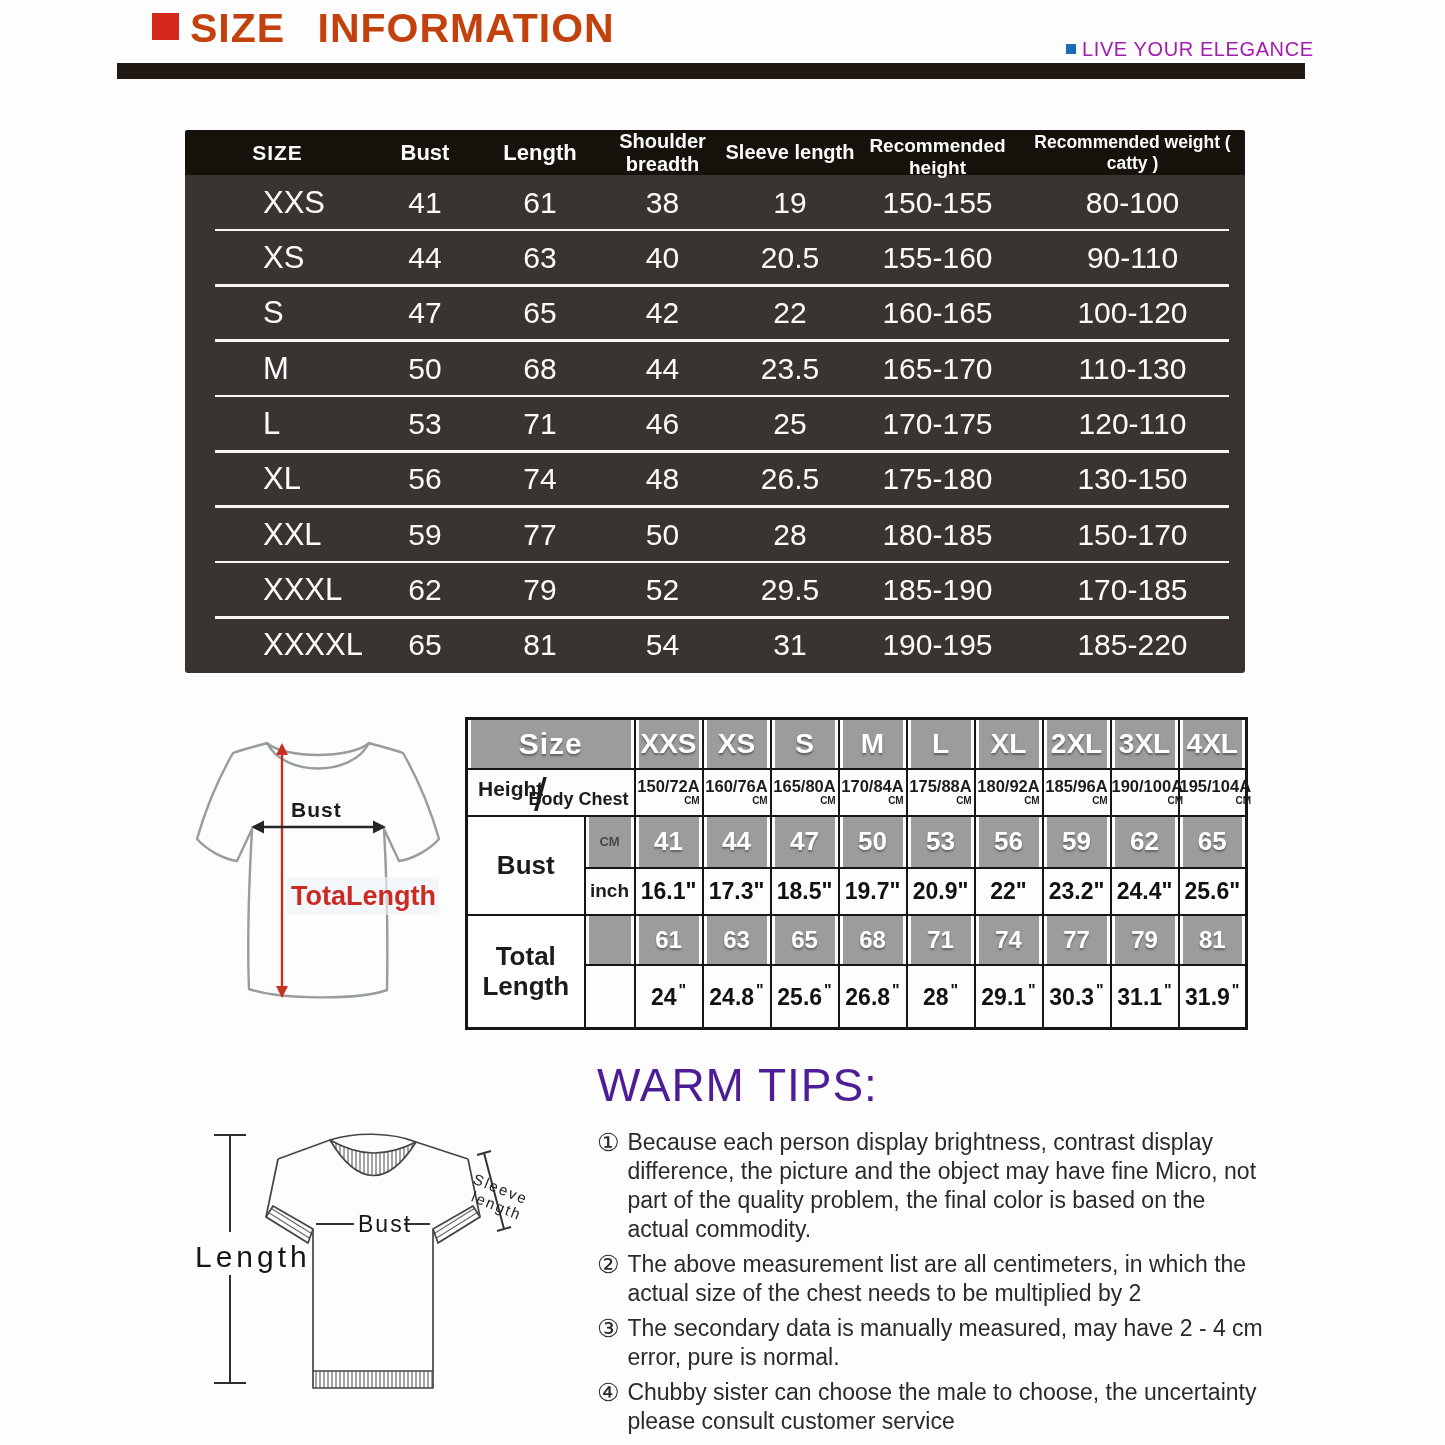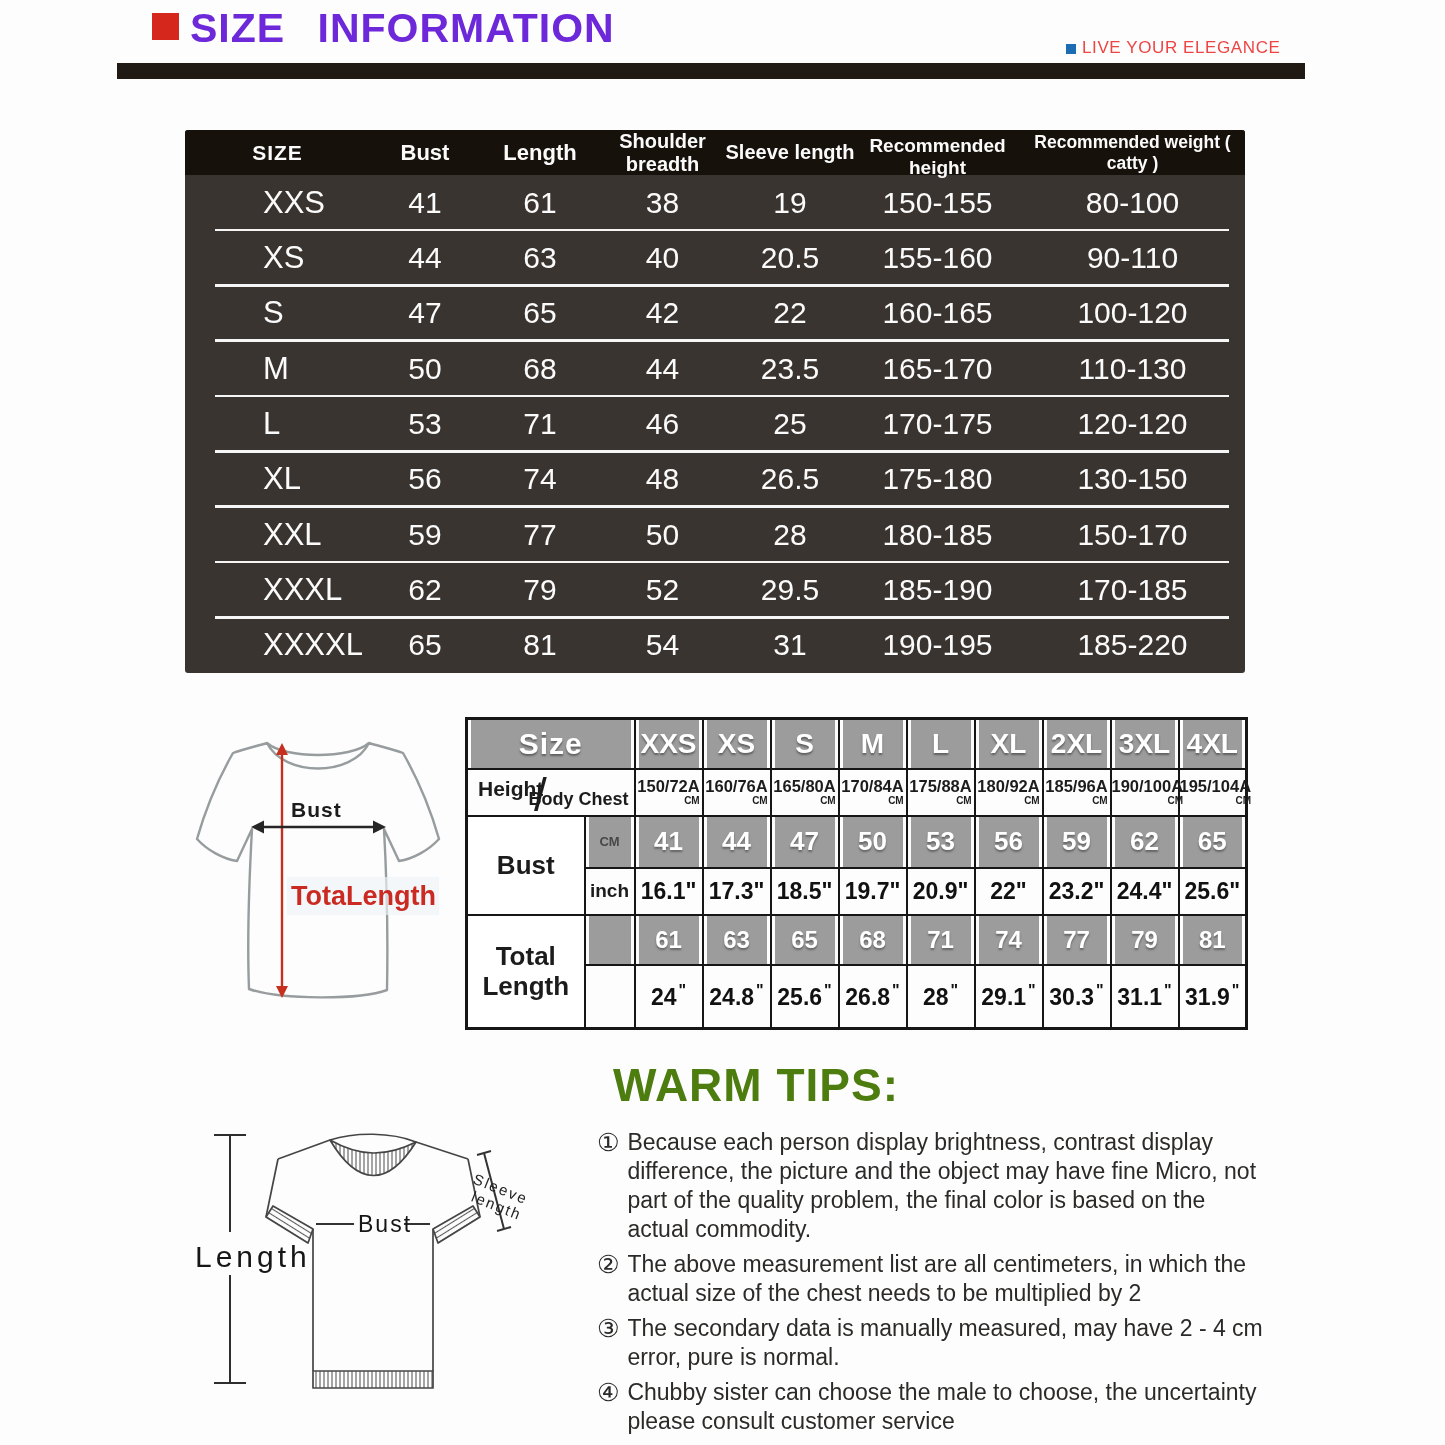--- a/index.html
+++ b/index.html
@@ -4,23 +4,23 @@
 <style>
   html,body{margin:0;padding:0;}
   body{
     width:1445px;height:1445px;position:relative;background:#fdfdfd;
     font-family:"Liberation Sans",sans-serif;overflow:hidden;color:#1c1c1c;
   }
   .abs{position:absolute;}
 
   
   #title-red-square{left:152px;top:13px;width:27px;height:27px;background:#d6271d;}
-  #page-title{left:190px;top:5px;font-size:41px;font-weight:700;letter-spacing:1px;word-spacing:20px;color:#6d28d9;}
+  #page-title{left:190px;top:5px;font-size:41px;font-weight:700;letter-spacing:1px;word-spacing:20px;color:#c2410c;}
   #tagline-blue-square{left:1066px;top:44px;width:10px;height:10px;background:#1c6cb4;}
-  #tagline{left:1082px;top:38px;font-size:17px;letter-spacing:.6px;color:#ef4444;}
+  #tagline{left:1082px;top:38px;font-size:20px;letter-spacing:.6px;color:#a21caf;}
   #header-bar{left:117px;top:63px;width:1188px;height:16px;background:#211913;}
 
   
   #size-table{left:185px;top:130px;width:1060px;height:543px;background:#3a3430;border-radius:3px;color:#fbfbfb;}
   .st-header{display:flex;align-items:center;height:45px;background:#17110c;border-radius:3px 3px 0 0;}
   .st-rows{display:flex;flex-direction:column;height:498px;}
   .st-row{flex:1;display:flex;align-items:center;position:relative;}
   .st-row:not(:last-child)::after{content:"";position:absolute;left:30px;right:16px;bottom:-1px;height:2.5px;background:#f6f6f6;}
   .stc{box-sizing:border-box;text-align:center;}
   .c0{width:185px;}
@@ -53,21 +53,21 @@
   .lbl-inner{line-height:30px;}
   .unit-cm{font-size:13px;font-weight:700;color:#474747;}
   .unit-inch{font-size:19px;font-weight:700;}
   .dt-gray-val{font-size:26px;font-weight:700;color:#fff;text-shadow:0 2px 2px rgba(45,45,45,.5);}
   .r5 .dt-gray-val{font-size:24px;}
   .dt-white-val{font-size:23px;font-weight:700;color:#111;}
   .dt-white-val sup{font-size:16px;vertical-align:super;margin-left:2px;}
 
   
   #warm-tips{left:597px;top:1058px;width:670px;}
-  #warm-title{color:#4d7c0f;font-size:46px;font-weight:700;letter-spacing:1px;margin:0 0 16px 16px;}
+  #warm-title{color:#4c1d95;font-size:46px;font-weight:400;letter-spacing:1px;margin:0 0 16px 0;}
   .tip{display:flex;margin-bottom:6px;}
   .tip-num{font-family:"DejaVu Sans",sans-serif;font-size:25px;line-height:29px;margin-right:8px;flex:0 0 auto;color:#2b2a28;}
   .tip-text{font-size:23px;line-height:29px;color:#2b2a28;width:640px;}
 
   svg text{font-family:"Liberation Sans",sans-serif;}
 </style>
 </head>
 <body>
 
 <div class="abs" id="title-red-square"></div>
@@ -123,21 +123,21 @@
         <div class="stc c5">165-170</div>
         <div class="stc c6">110-130</div>
       </div>
       <div class="st-row">
         <div class="stc c0">L</div>
         <div class="stc c1">53</div>
         <div class="stc c2">71</div>
         <div class="stc c3">46</div>
         <div class="stc c4">25</div>
         <div class="stc c5">170-175</div>
-        <div class="stc c6">120-120</div>
+        <div class="stc c6">120-110</div>
       </div>
       <div class="st-row">
         <div class="stc c0">XL</div>
         <div class="stc c1">56</div>
         <div class="stc c2">74</div>
         <div class="stc c3">48</div>
         <div class="stc c4">26.5</div>
         <div class="stc c5">175-180</div>
         <div class="stc c6">130-150</div>
       </div>

